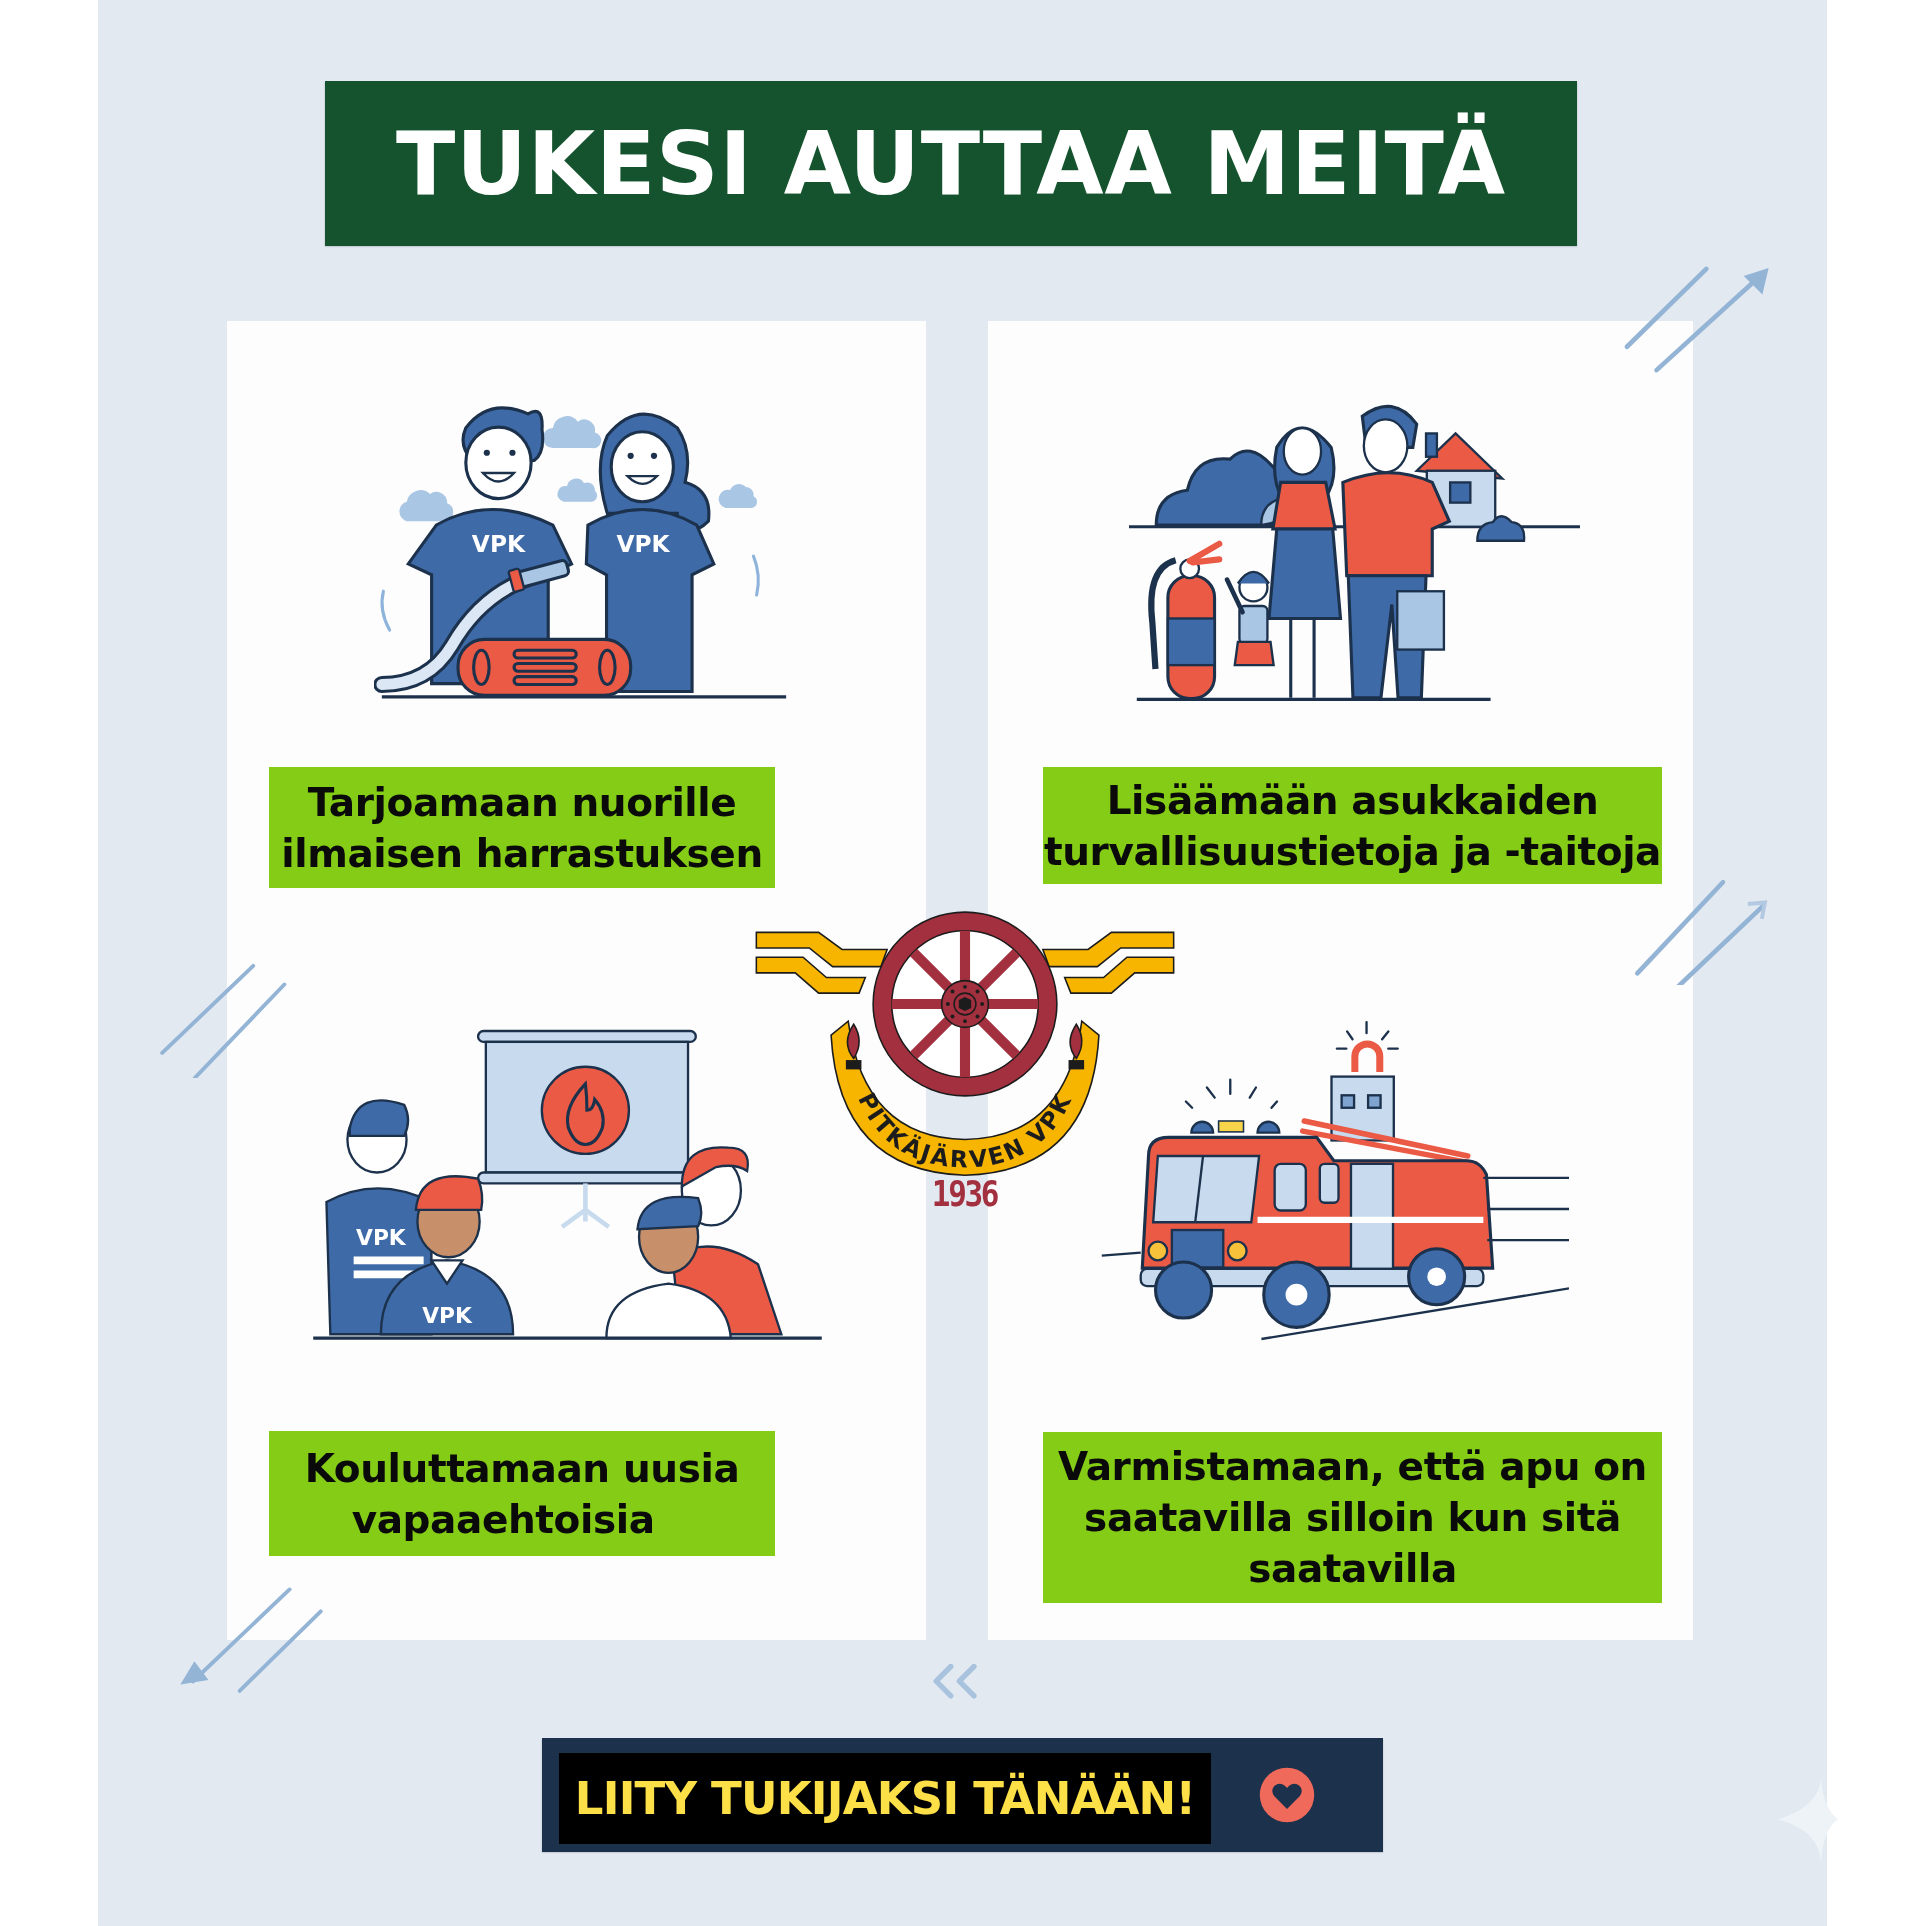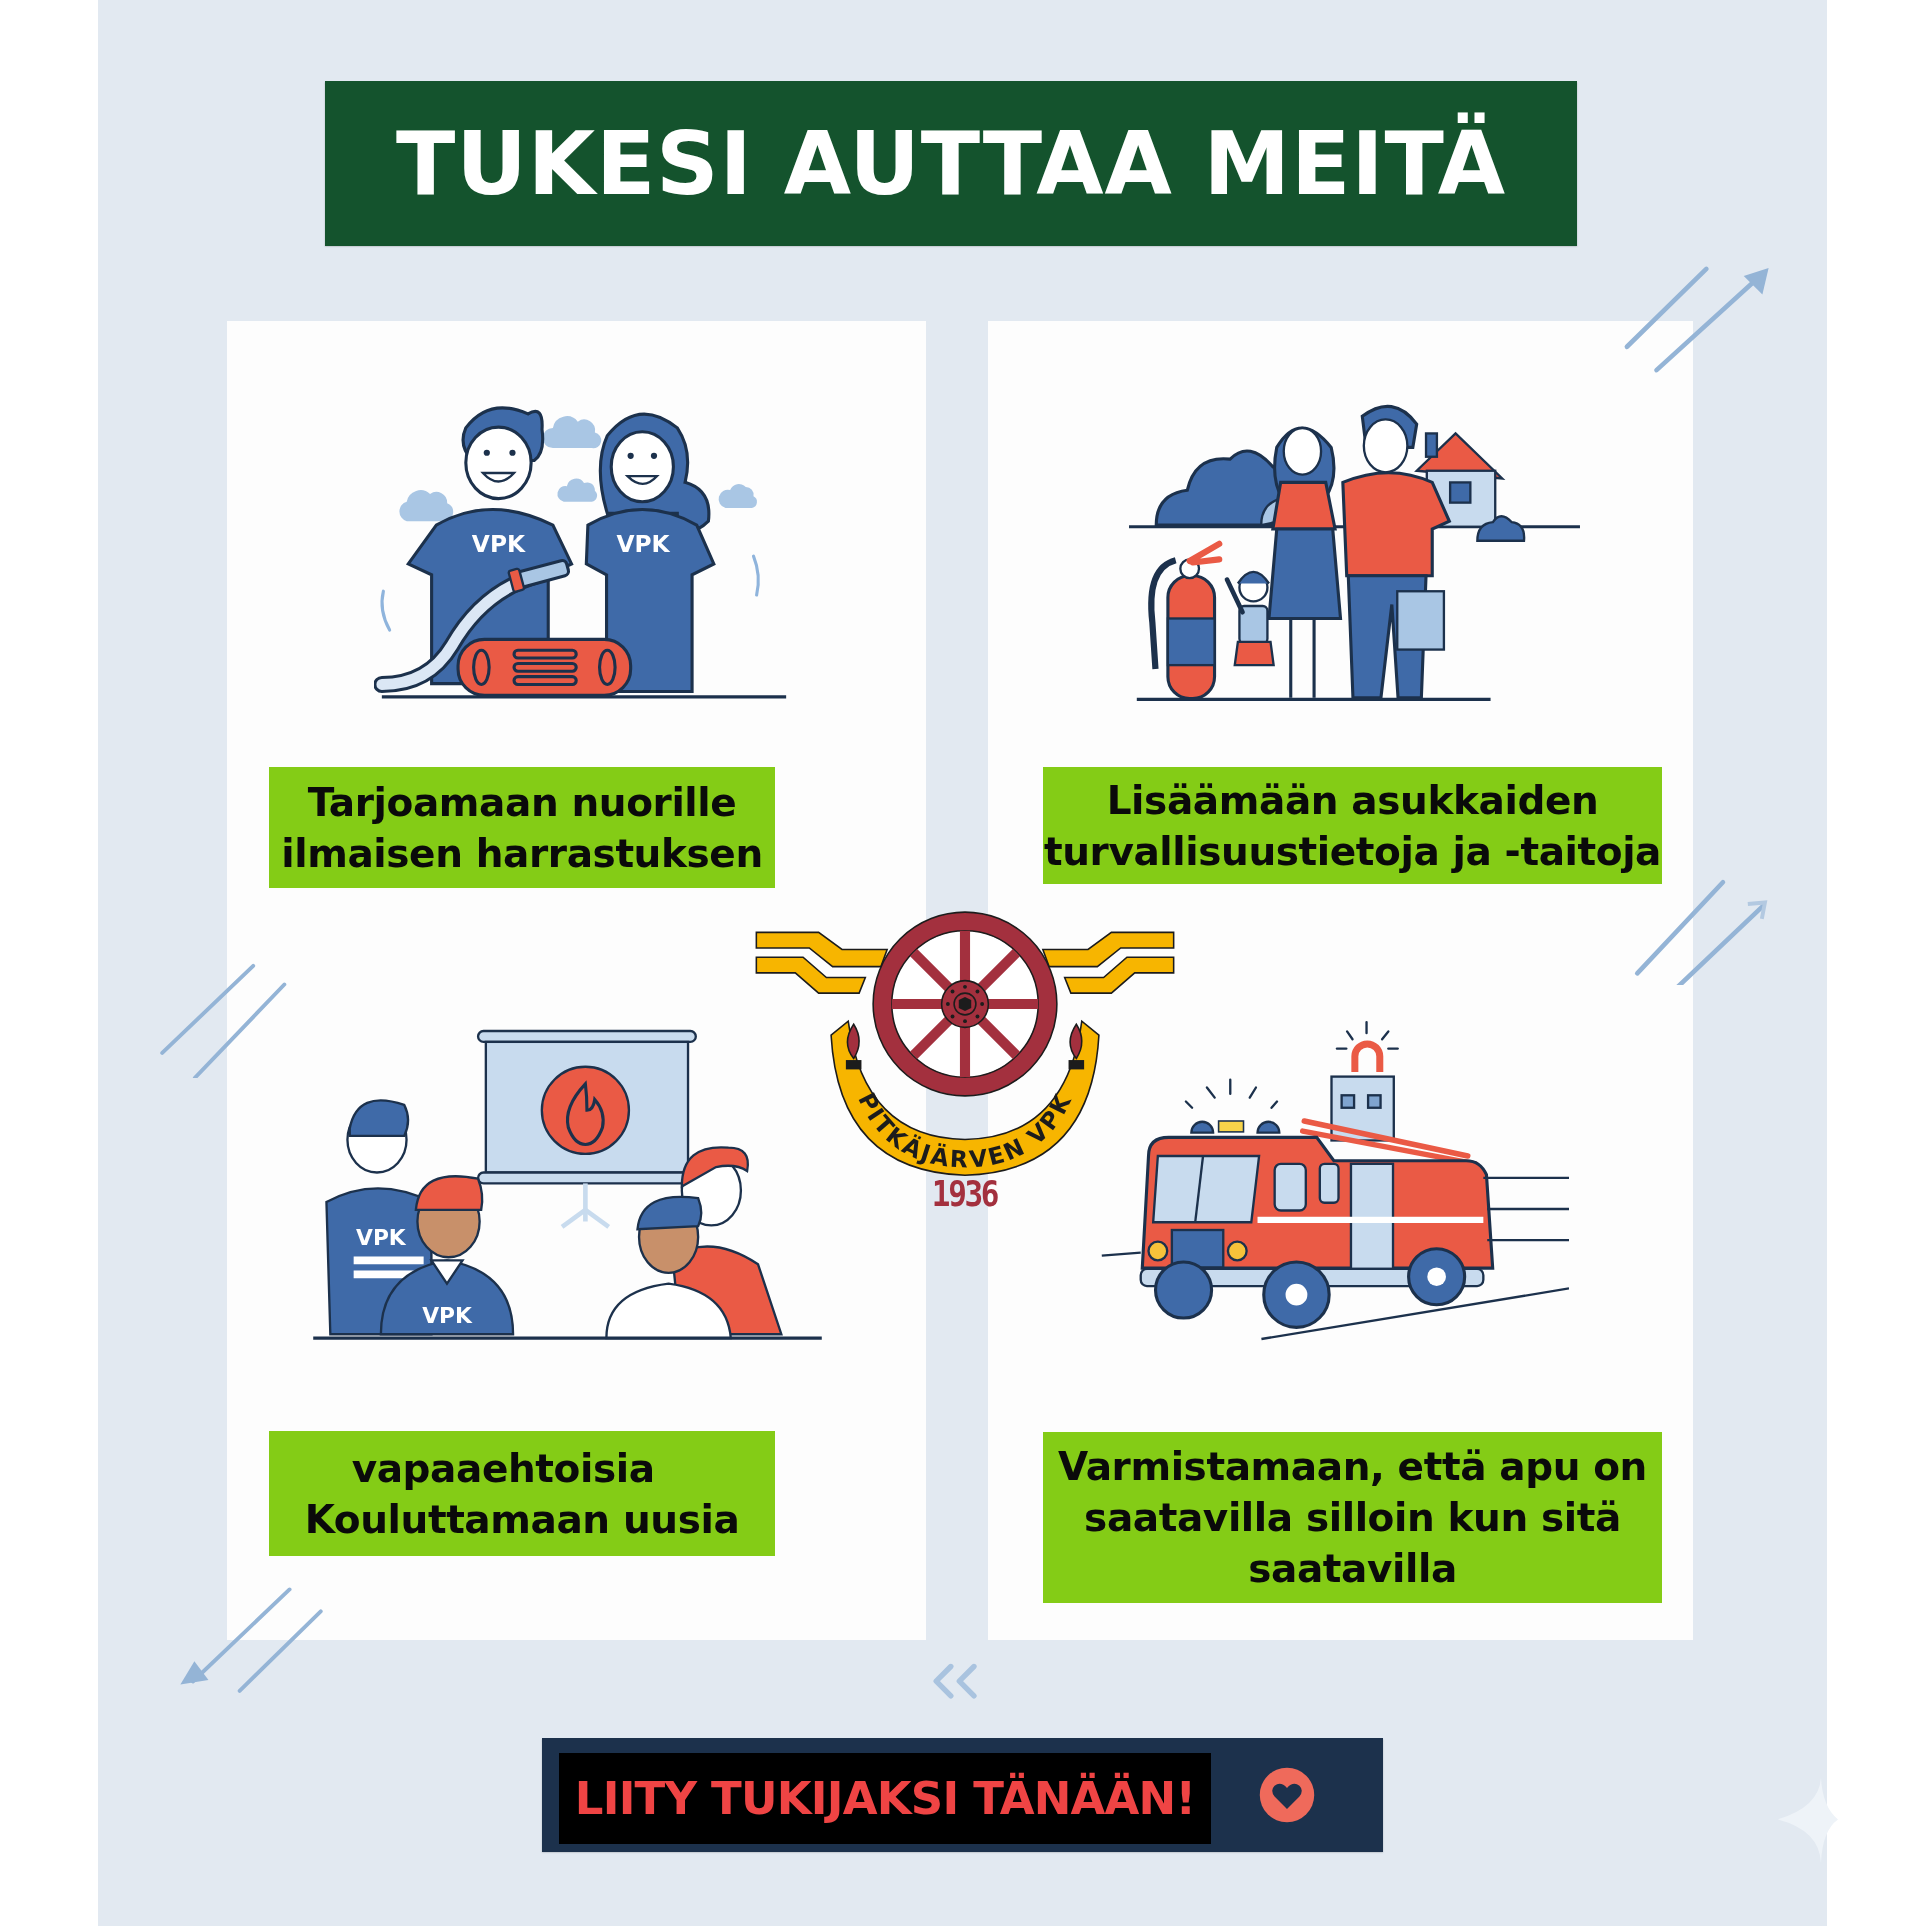--- a/index.html
+++ b/index.html
@@ -18,21 +18,21 @@
 
   .caption-box { position: absolute; background: #84cc16; display: flex; align-items: center; justify-content: center; text-align: center; }
   .caption { font-family: "DejaVu Sans", sans-serif; font-weight: 700; color: #0a0a0a; font-size: 39px; line-height: 51px; letter-spacing: -0.4px; }
 
   .illus { position: absolute; }
 
   .deco { position: absolute; }
 
   .cta-bar { position: absolute; left: 542px; top: 1738px; width: 841px; height: 114px; background: #1c314c; box-shadow: 0 0.8px 1.6px rgba(0,0,0,.25); }
   .cta-inner { position: absolute; left: 17px; top: 15px; width: 652px; height: 91px; background: #000000; display: flex; align-items: center; justify-content: center; }
-  .cta-text { color: #ef4444; font-weight: 700; font-size: 45px; font-family: "DejaVu Sans", sans-serif; letter-spacing: -0.8px; }
+  .cta-text { color: #fde047; font-weight: 700; font-size: 45px; font-family: "DejaVu Sans", sans-serif; letter-spacing: -0.8px; }
   .cta-heart { position: absolute; left: 717px; top: 29px; width: 56px; height: 56px; }
 
   .emblem { position: absolute; left: 747px; top: 895px; width: 436px; height: 327px; }
   .year { position: absolute; left: 918px; top: 1175px; width: 93px; text-align: center; color: #a3303e; font-weight: 700; font-size: 31px; font-family: "DejaVu Sans Mono", monospace; letter-spacing: -2.3px; transform: scaleY(1.15); }
 </style>
 </head>
 <body>
 
 <div class="frame"></div>
 
@@ -213,22 +213,22 @@
   <path d="M470 300 q50 -30 110 10 l30 90 h-130 z" fill="#ea5a45" stroke="#1c314c" stroke-width="3"></path>
 
   <ellipse cx="465" cy="275" rx="38" ry="46" fill="#c8906a" stroke="#1c314c" stroke-width="3"></ellipse>
   <path d="M425 265 q5 -50 78 -40 q8 20 0 36 z" fill="#3f6aa8" stroke="#1c314c" stroke-width="3"></path>
   <path d="M385 405 q0 -60 80 -70 q75 10 80 70 z" fill="#ffffff" stroke="#1c314c" stroke-width="3"></path>
   <line x1="8" y1="405" x2="662" y2="405" stroke="#1c314c" stroke-width="4"></line>
 </svg>
 
 <div class="caption-box" style="left:269px;top:1431px;width:506px;height:125px;">
   <div class="caption" style="text-align:left;">
-    <div style="padding-left:47px;">vapaaehtoisia</div>
-      <div>Kouluttamaan uusia</div>
+    <div>Kouluttamaan uusia</div>
+      <div style="padding-left:47px;">vapaaehtoisia</div>
   </div>
 </div>
 
 <svg class="illus" style="left:1094px;top:1008px;" width="475" height="335" viewBox="0 0 610 430">
 
   <rect x="305" y="88" width="80" height="82" fill="#c8dbee" stroke="#1c314c" stroke-width="3"></rect>
   <rect x="318" y="112" width="16" height="16" fill="#7fa4cf" stroke="#1c314c" stroke-width="3"></rect>
   <rect x="352" y="112" width="16" height="16" fill="#7fa4cf" stroke="#1c314c" stroke-width="3"></rect>
   <path d="M335 82 v-20 a16 16 0 0 1 32 0 v20" fill="none" stroke="#ea5a45" stroke-width="9"></path>
   <g stroke="#1c314c" stroke-width="3" stroke-linecap="round">

